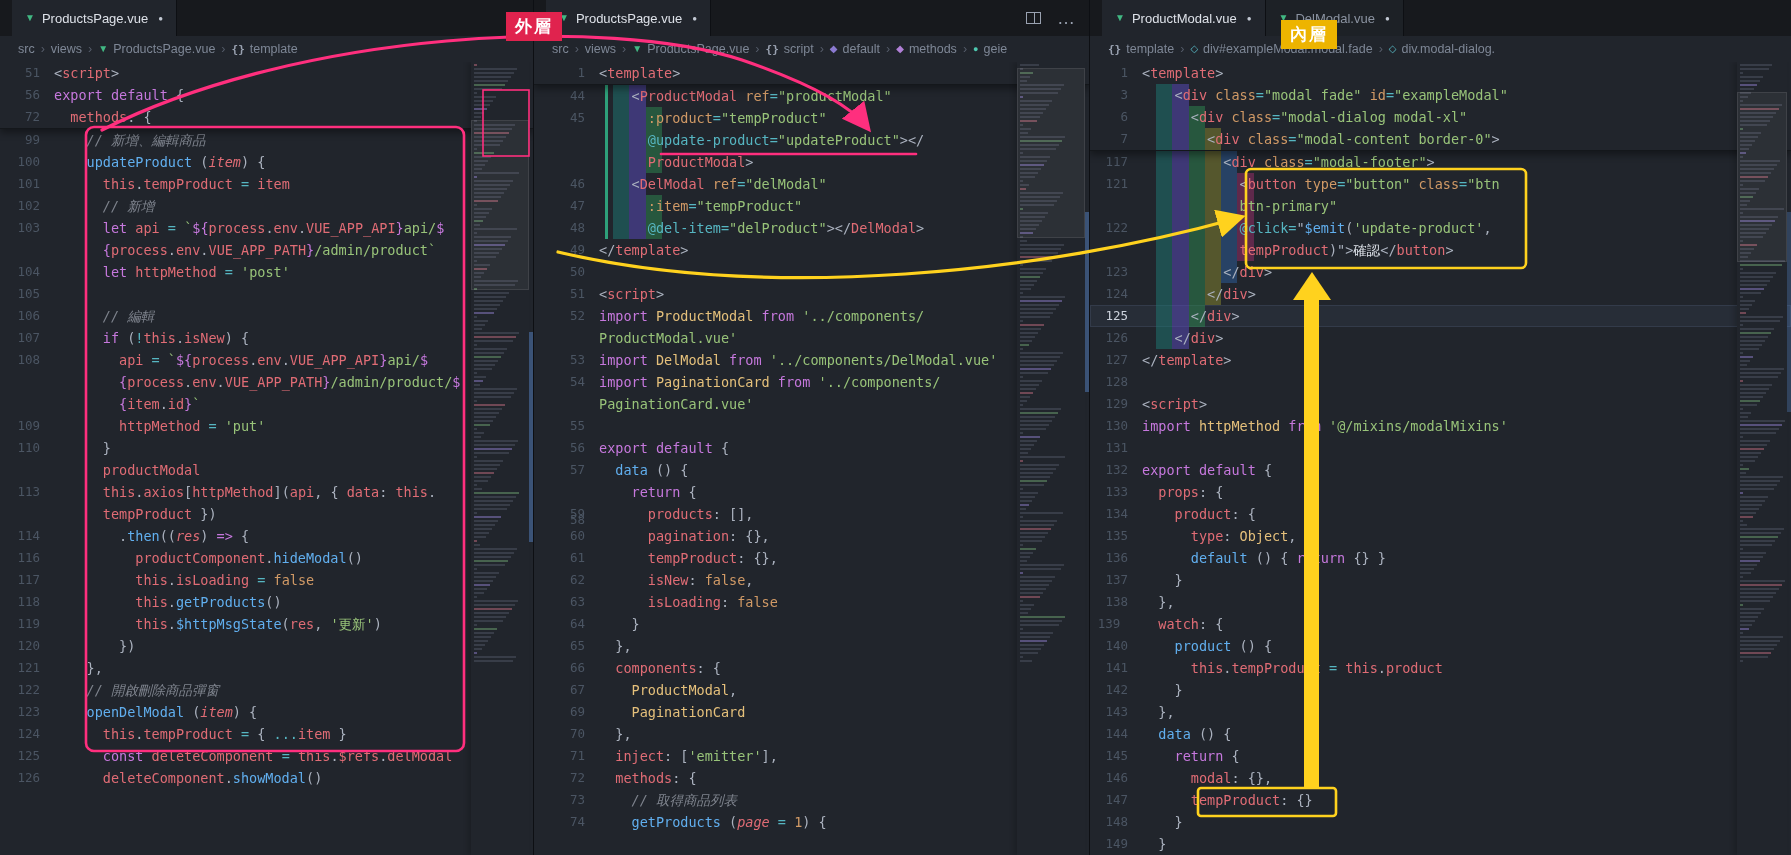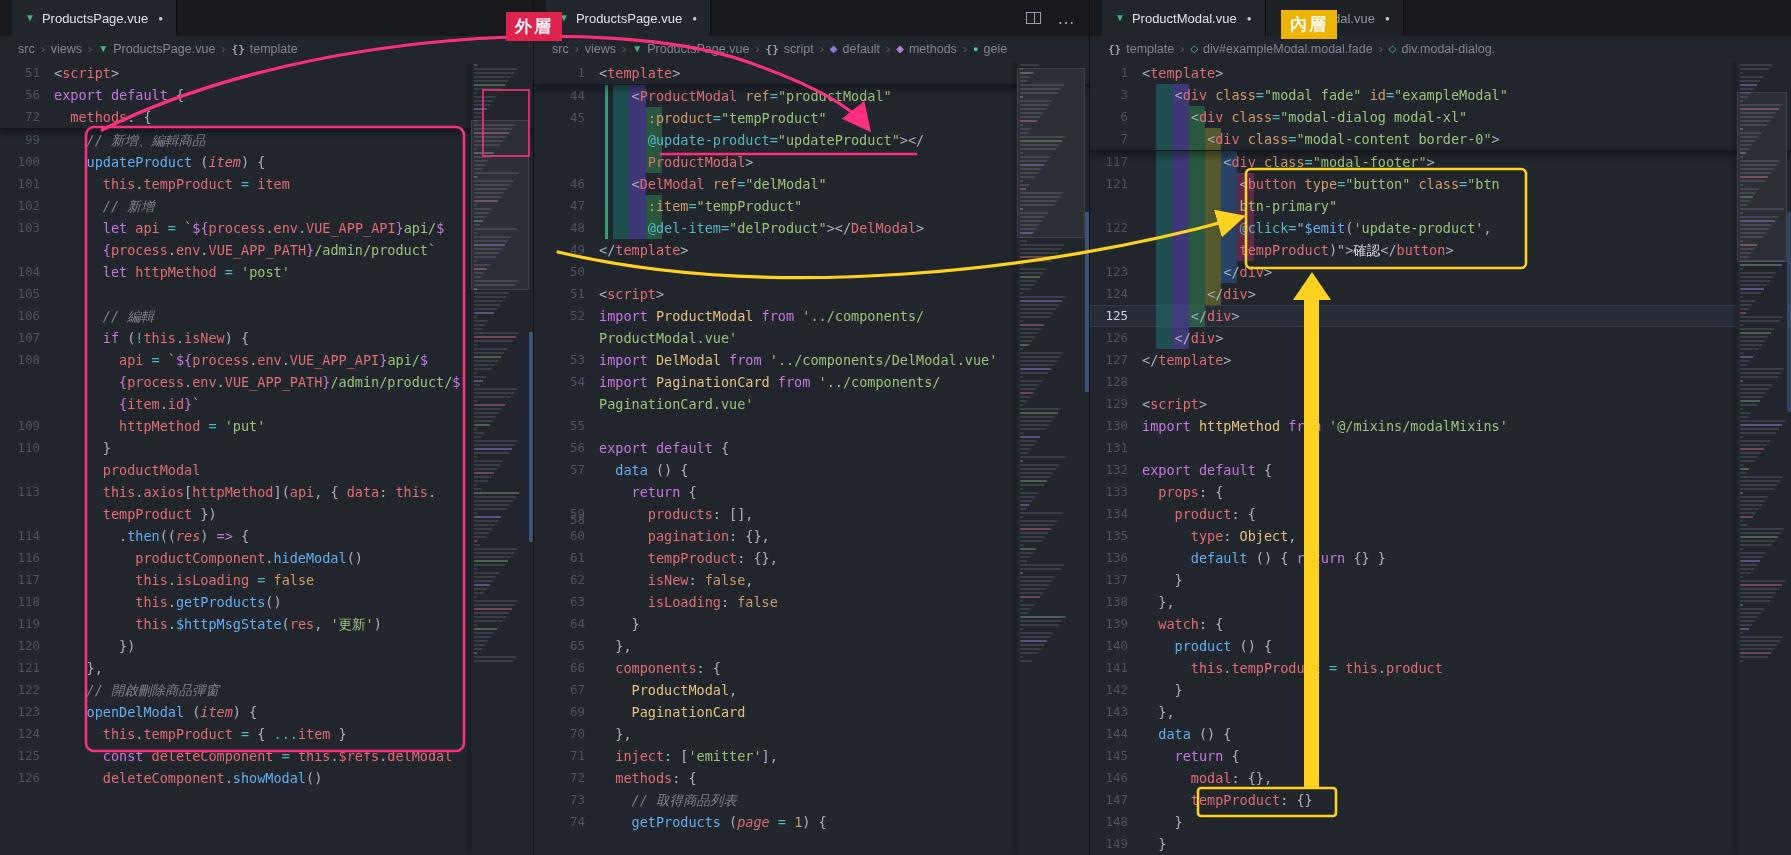--- a/index.html
+++ b/index.html
@@ -52,21 +52,21 @@
   .mmb{position:absolute;left:3px;height:2px;background:#3c424e;opacity:.85}
   .mm-slider{position:absolute;left:0;right:0;height:170px;background:rgba(255,255,255,.05);border:1px solid rgba(255,255,255,.09)}
   .ruler-mark{position:absolute;right:0;width:4px;background:rgba(90,140,210,.45);z-index:7}
   .overlay{position:absolute;left:0;top:0;z-index:30;pointer-events:none}
   .pink-stroke{stroke:var(--pink,#ff2f7e);fill:none;stroke-width:2.6px;stroke-linecap:round}
   .yellow-stroke{stroke:var(--yellow,#ffd21e);fill:none;stroke-width:2.6px;stroke-linecap:round}
   .thick{stroke-width:3.2px}
   .thin{stroke-width:1.6px}
   .label{position:absolute;z-index:40;color:#fff;font-weight:bold;font-size:17px;padding:3px 9px;letter-spacing:2px}
   .label-outer{left:506px;top:12px;background:var(--label-red,#e0234e)}
-  .label-inner{left:1281px;top:10px;background:var(--label-gold,#edb400)}
+  .label-inner{left:1281px;top:20px;background:var(--label-gold,#edb400)}
 </style>
 </head>
 <body>
 
 <div class="panes">
   <section class="pane" data-pane="left" style="width:533px">
     <div class="tabbar">
         <div class="tab active">
           <span class="icon" style="color: rgb(65, 184, 131); font-size: 10px;">▼</span>
           <span class="tab-label">ProductsPage.vue</span>
@@ -937,21 +937,21 @@
           </div>
           <div class="row">
             <span class="ln" style="width: 52px;">137</span>
             <span class="code"><span class="tok-p">    }</span></span>
           </div>
           <div class="row">
             <span class="ln" style="width: 52px;">138</span>
             <span class="code"><span class="tok-p">  },</span></span>
           </div>
           <div class="row">
-            <span class="ln" style="width: 52px;">139</span>
+            <span class="ln" style="width: 52px; text-align: center;">139</span>
             <span class="code"><span class="tok-p">  </span><span class="tok-prop">watch</span><span class="tok-p">: {</span></span>
           </div>
           <div class="row">
             <span class="ln" style="width: 52px;">140</span>
             <span class="code"><span class="tok-p">    </span><span class="tok-fn">product</span><span class="tok-p"> () {</span></span>
           </div>
           <div class="row">
             <span class="ln" style="width: 52px;">141</span>
             <span class="code"><span class="tok-p">      </span><span class="tok-prop">this</span><span class="tok-p">.</span><span class="tok-prop">tempProduct</span><span class="tok-p"> </span><span class="tok-op">=</span><span class="tok-p"> </span><span class="tok-prop">this</span><span class="tok-p">.</span><span class="tok-prop">product</span></span>
           </div>

